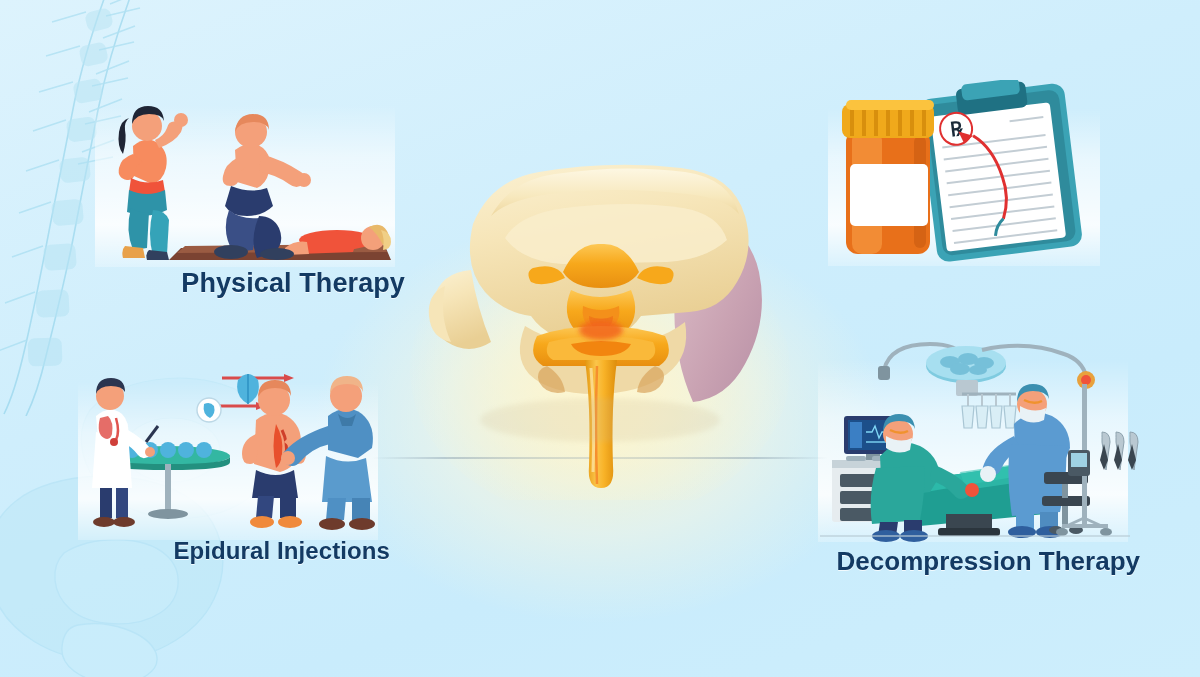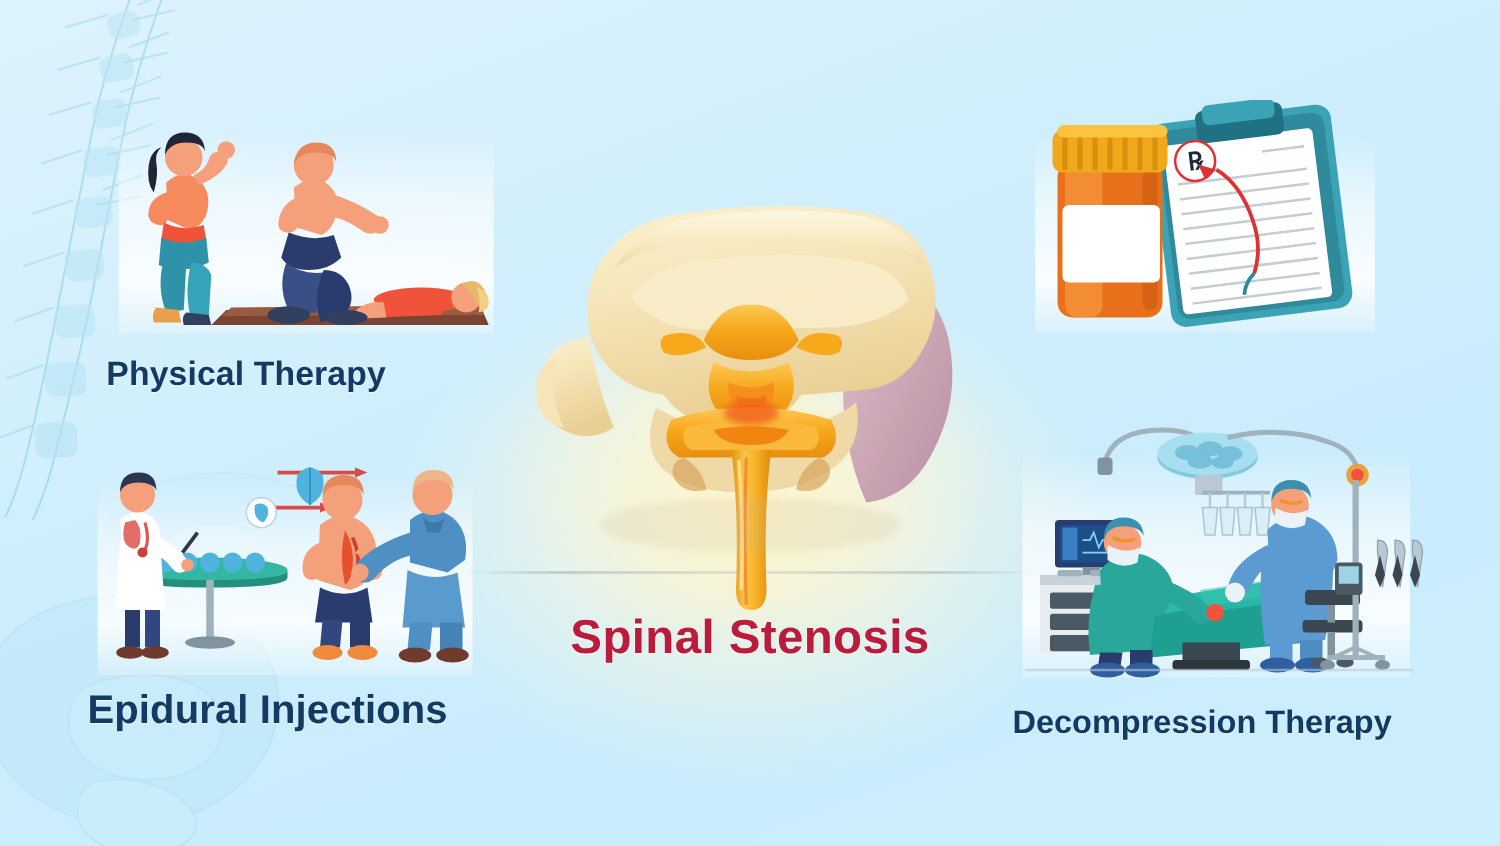--- a/index.html
+++ b/index.html
@@ -39,28 +39,28 @@
   #panel-med { left:820px; top:80px;  width:290px; height:238px; }
   #panel-ds  { left:810px; top:332px; width:330px; height:258px; }
 
   .art { display:block; width:100%; }
   #panel-pt  .art { height:178px; }
   #panel-ei  .art { height:176px; }
   #panel-med .art { height:186px; }
   #panel-ds  .art { height:212px; }
 
   .panel-label {
-    text-align:left; color:#133a63;
+    text-align:right; color:#133a63;
     font-weight:700; letter-spacing:.1px;
     font-size:27px; line-height:34px;
-    margin-top:16px; white-space:nowrap;
+    margin-top:0; white-space:nowrap;
     text-shadow:0 1px 0 rgba(255,255,255,.75);
   }
   #panel-ds .panel-label { font-size:26px; letter-spacing:0; }
-  #panel-ei .panel-label { font-size:32px; }
+  #panel-ei .panel-label { font-size:24px; }
 
   
   #center-stack {
     position:absolute; left:350px; top:120px; width:500px; height:470px;
     display:flex; flex-direction:column; align-items:center;
   }
   #vertebra-art { display:block; width:430px; height:380px; }
   #center-title {
     color:#bc1b3c; font-size:38px; font-weight:700; line-height:44px;
     letter-spacing:.3px; white-space:nowrap; margin-top:-12px;
@@ -502,16 +502,15 @@
         <path d="M162 246 q16 10 18 26 q-18 4 -26 -10 q-4 -12 8 -16 Z" fill="#d9a45c" opacity=".7"></path>
         <path d="M270 246 q-16 10 -18 26 q18 4 26 -10 q4 -12 -8 -16 Z" fill="#d9a45c" opacity=".7"></path>
 
         <path d="M200 240 q6 46 4 106 q-2 22 12 22 q14 0 12 -22 q-2 -60 4 -106 Z" fill="url(#tailG)"></path>
         <path d="M212 246 q-2 60 0 118" stroke="#f2651a" stroke-width="2.5" opacity=".55" fill="none"></path>
         <path d="M206 248 q4 52 2 104" stroke="#fde2a0" stroke-width="3" opacity=".8" fill="none"></path>
       </g>
 
       <ellipse cx="215" cy="300" rx="120" ry="22" fill="#c9b78f" opacity=".18" filter="url(#soft)"></ellipse>
     </svg>
-    <div id="center-title">Spinal Stenosis</div>
   </div>
 
 </div>
 
 </body></html>

